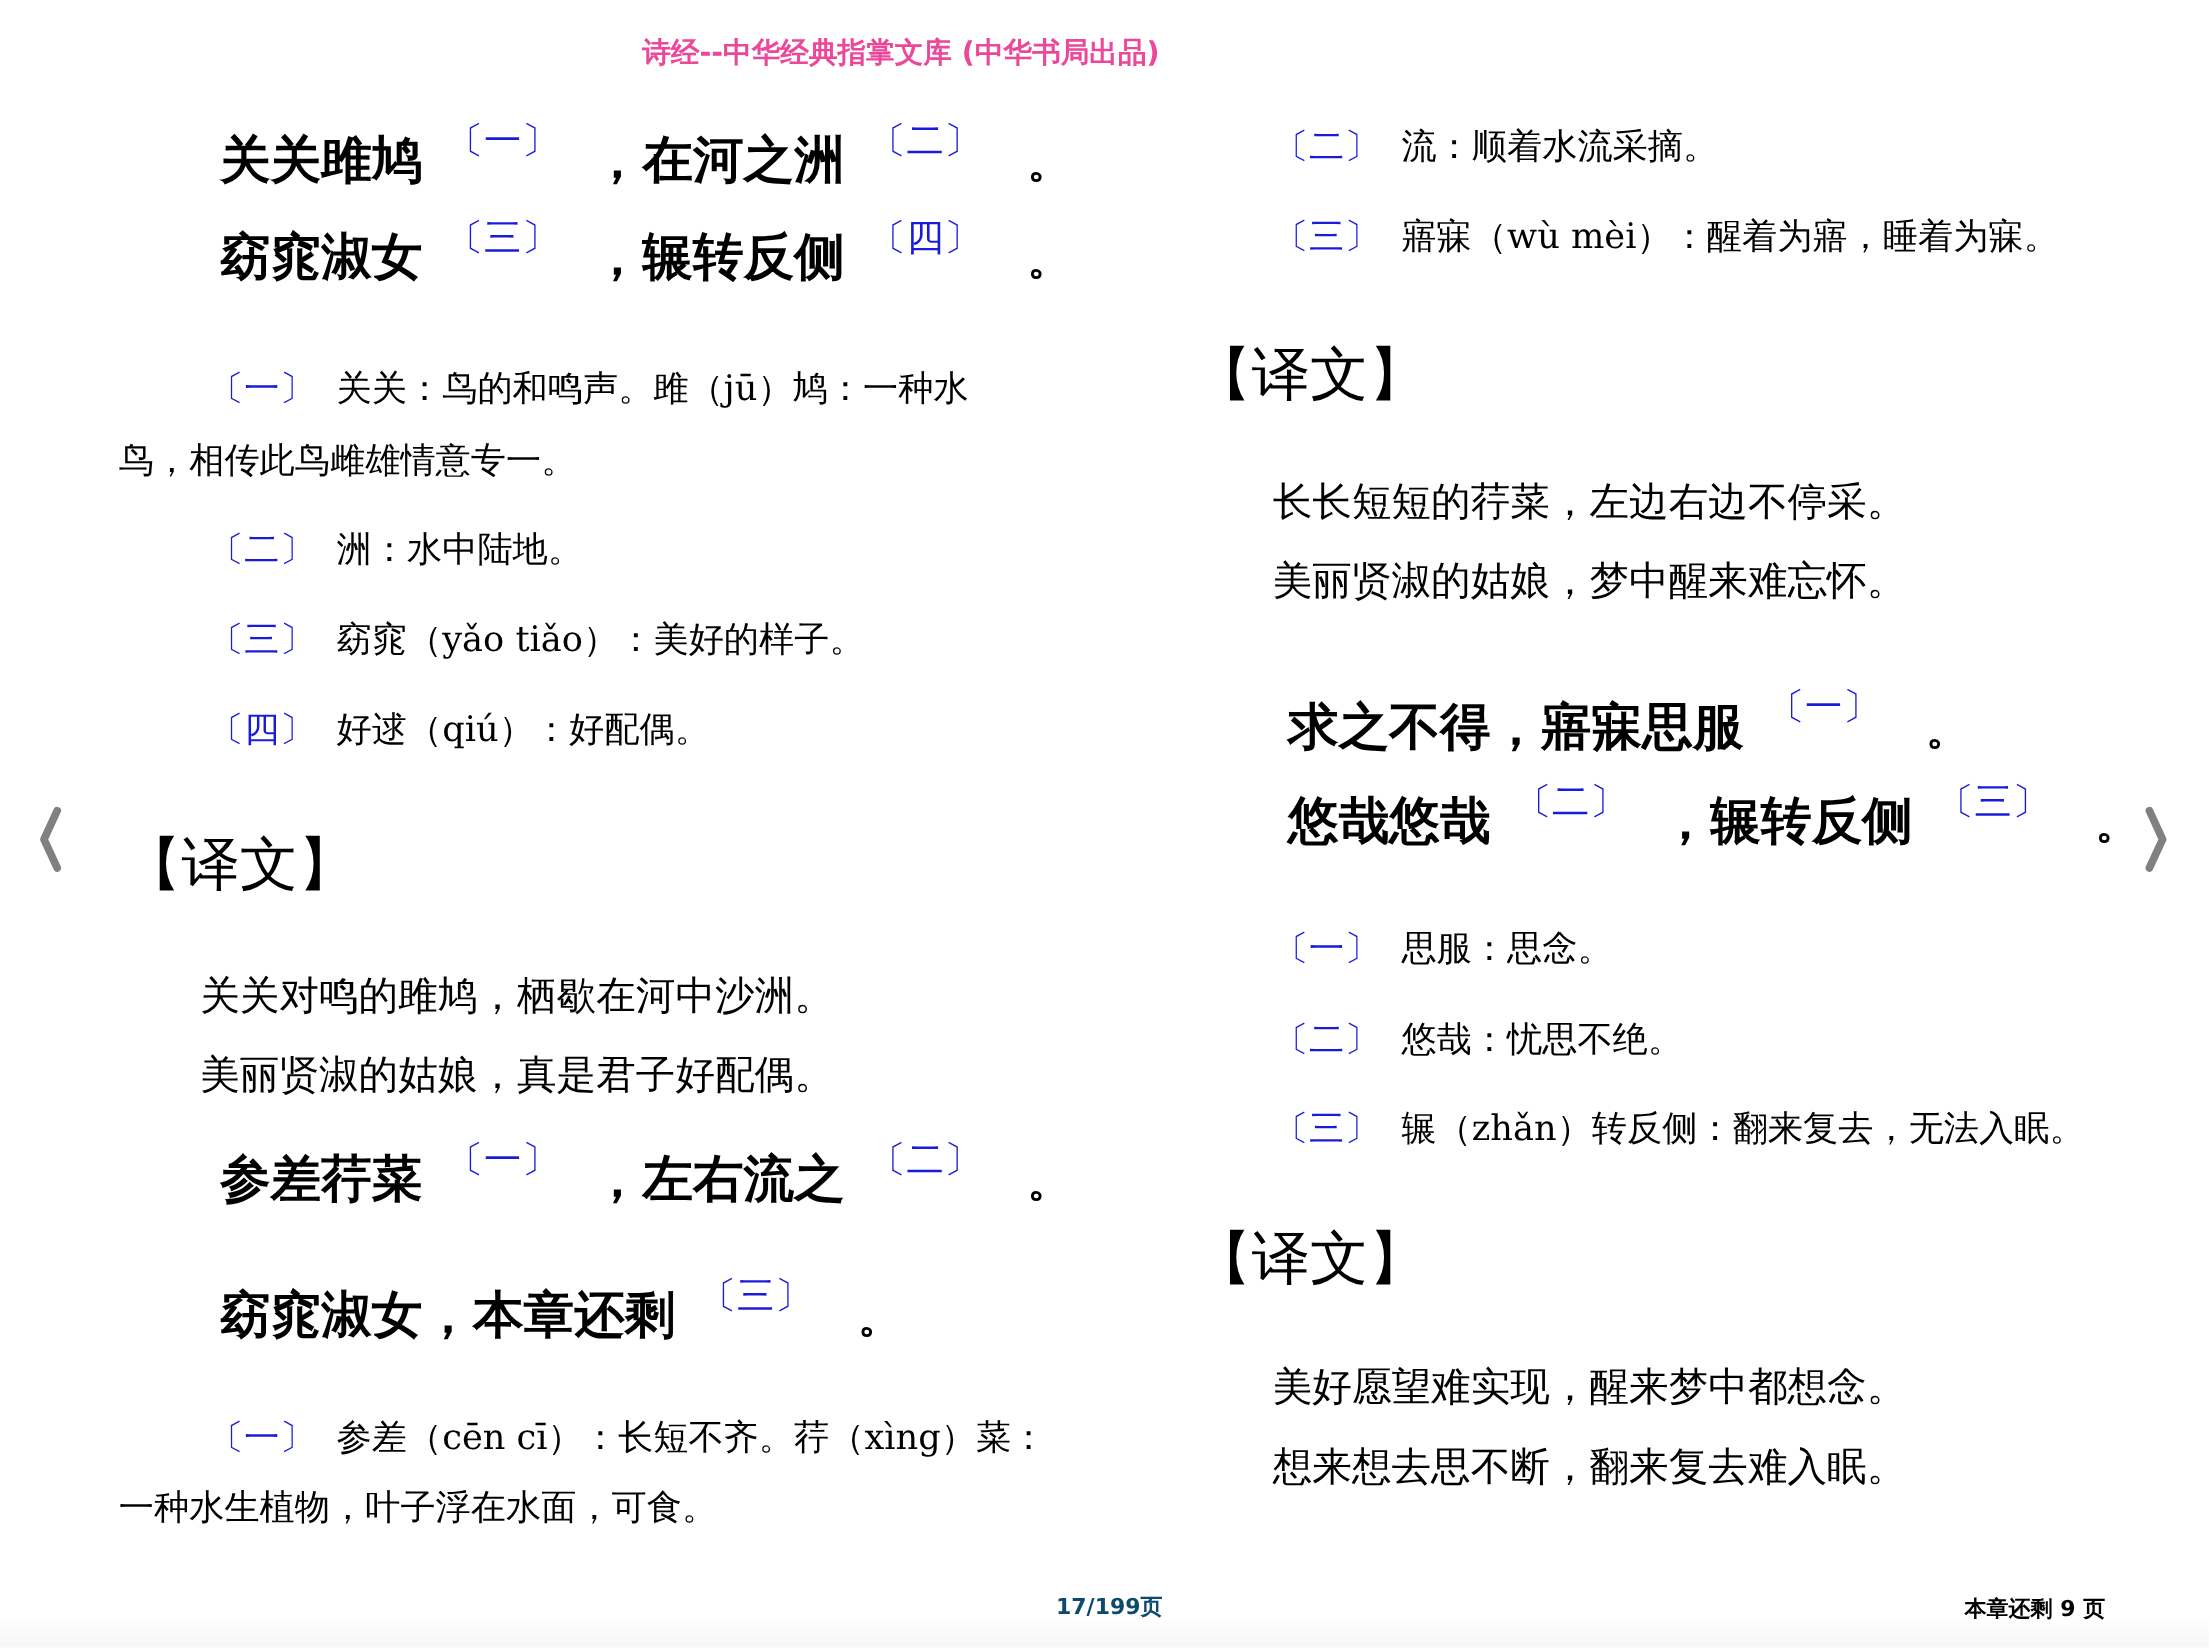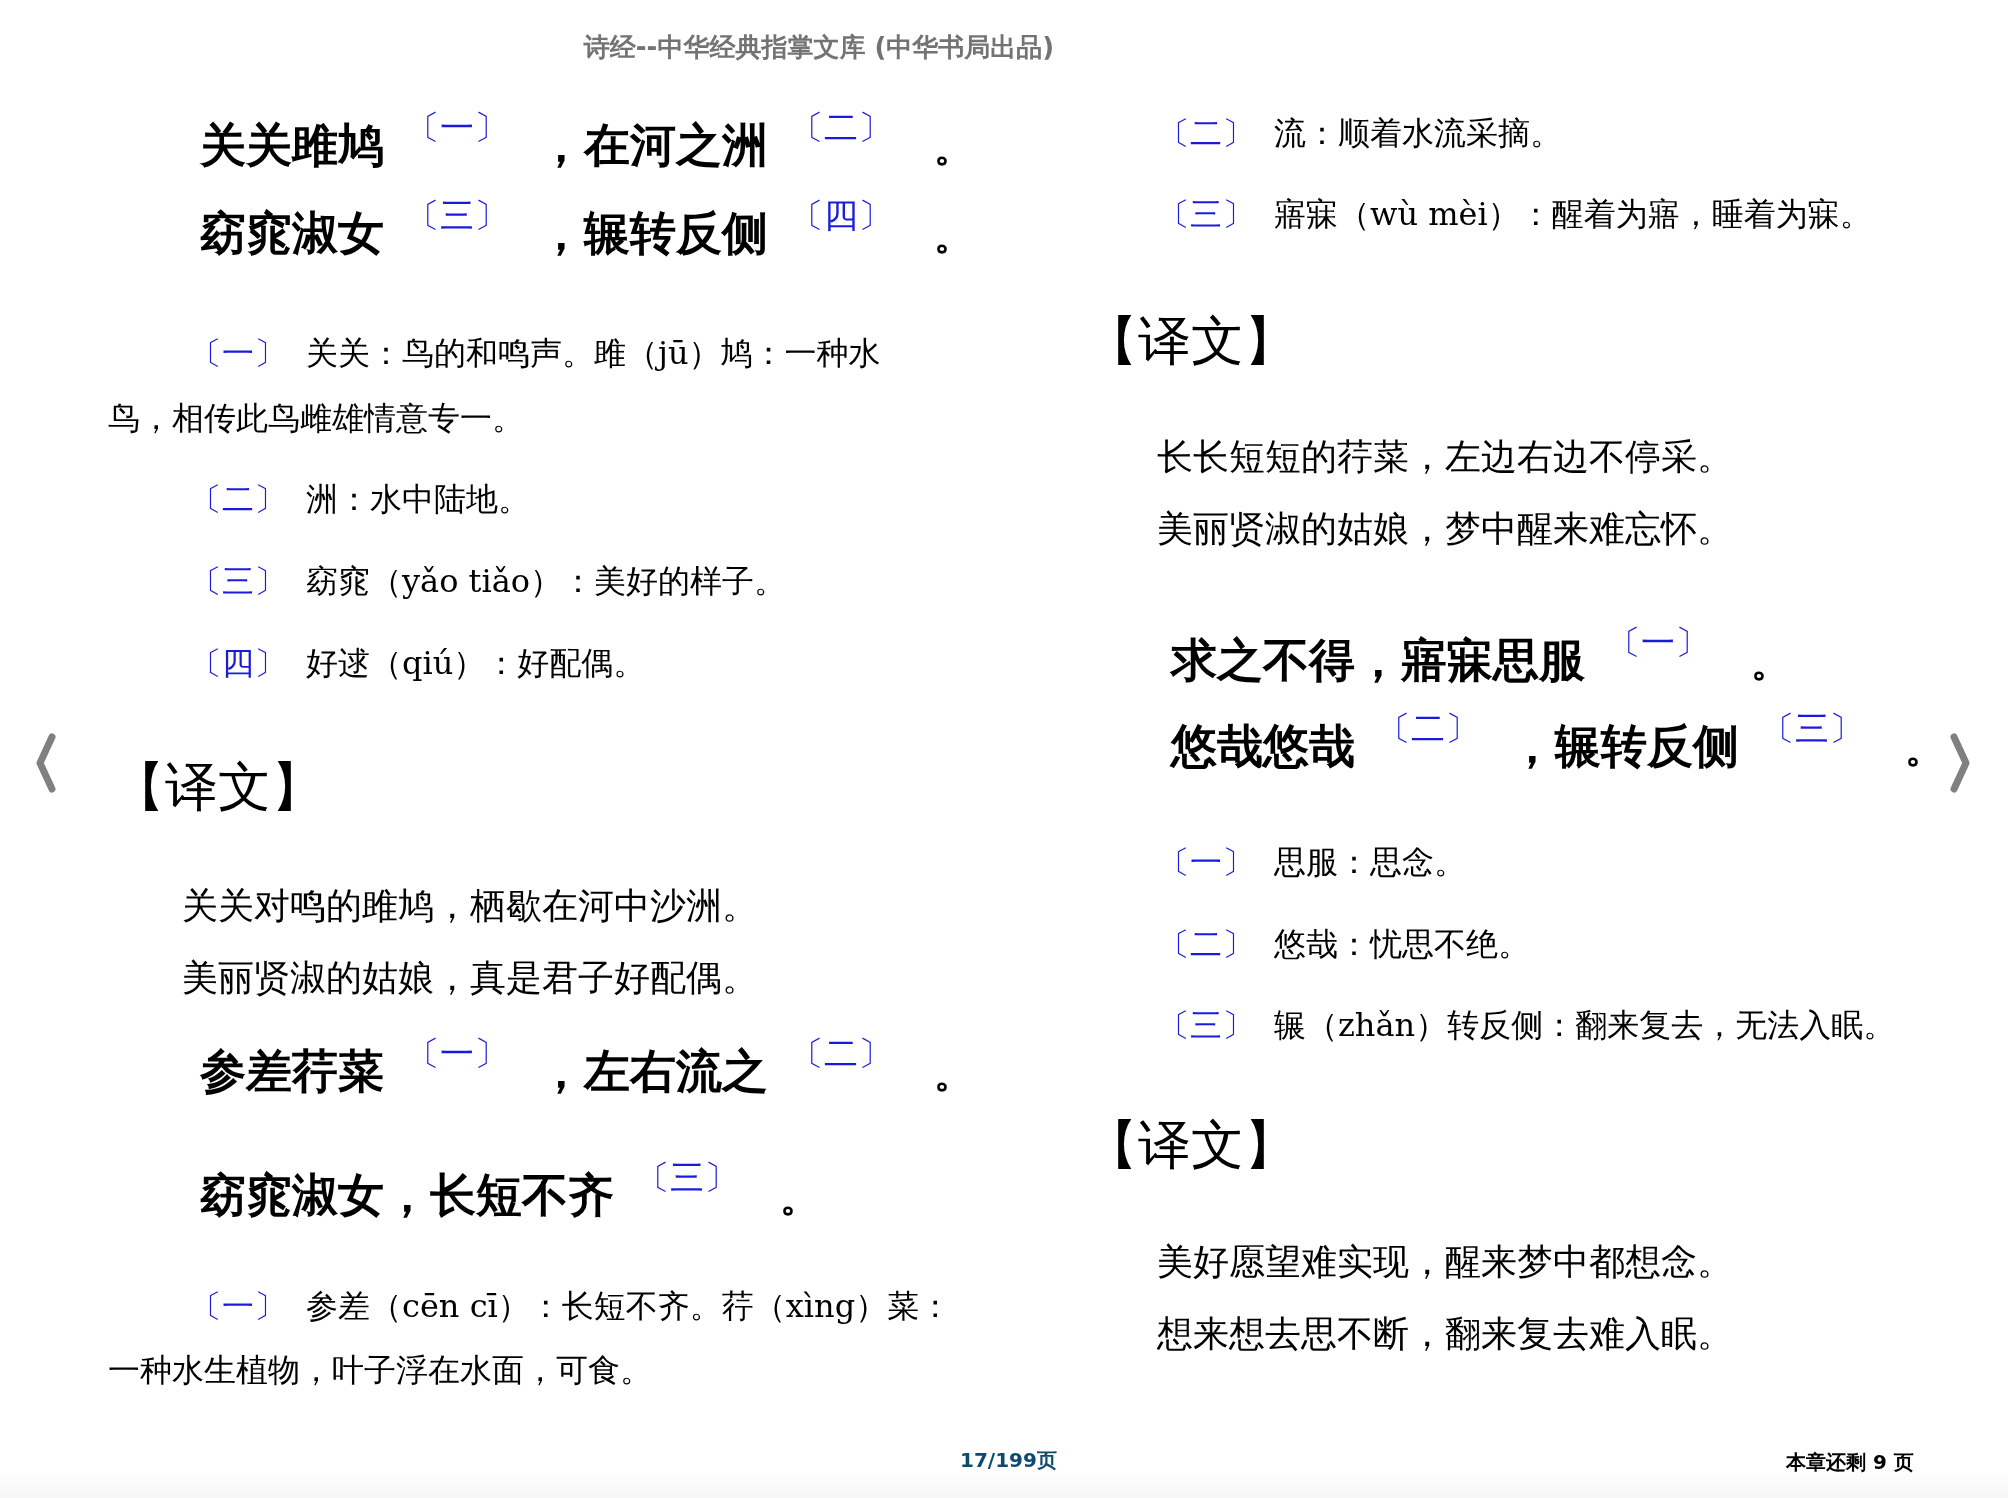--- a/index.html
+++ b/index.html
@@ -17,21 +17,21 @@
   }
   .header-title {
     position: absolute;
     top: 30px;
     left: 0;
     width: 1638px;
     text-align: center;
     font-family: "DejaVu Sans", "Liberation Sans", sans-serif;
     font-weight: bold;
     font-size: 26px;
-    color: #737373;
+    color: #ec4899;
     letter-spacing: 0px;
   }
   .nav-arrow {
     position: absolute;
     top: 733px;
     width: 30px;
     height: 60px;
     cursor: pointer;
   }
   .nav-arrow svg { width: 30px; height: 60px; display: block; }
@@ -155,21 +155,21 @@
   </div>
 
   <div class="section-heading" style="left:12px; top:760px;">【译文】</div>
   <div class="translation-line" style="left:82px; top:888px;">关关对鸣的雎鸠，栖歇在河中沙洲。</div>
   <div class="translation-line" style="left:82px; top:960px;">美丽贤淑的姑娘，真是君子好配偶。</div>
 
   <div class="verse-line" style="left:100px; top:1048px;">
     <span class="seg">参差荇菜</span><span class="fn-ref">〔一〕</span><span class="punct">，</span><span class="seg">左右流之</span><span class="fn-ref">〔二〕</span><span class="period">。</span>
   </div>
   <div class="verse-line" style="left:100px; top:1172px;">
-    <span class="seg">窈窕淑女，长短不齐</span><span class="fn-ref">〔三〕</span><span class="period">。</span>
+    <span class="seg">窈窕淑女，本章还剩</span><span class="fn-ref">〔三〕</span><span class="period">。</span>
   </div>
 
   <div class="note" style="left:90px; top:1290px;">
     <span class="num">〔一〕</span><span>参差（cēn cī）：长短不齐。荇（xìng）菜：</span>
   </div>
   <div class="note" style="left:8px; top:1354px;">一种水生植物，叶子浮在水面，可食。</div>
 </div>
 
 <div class="page page-right">
   <div class="note" style="left:73px; top:117px;">

